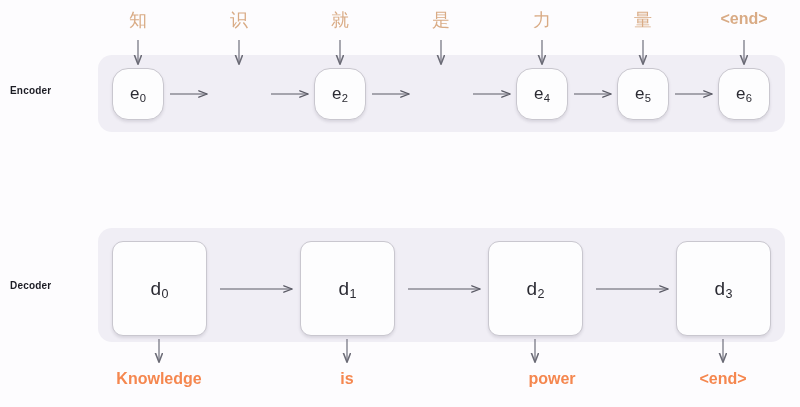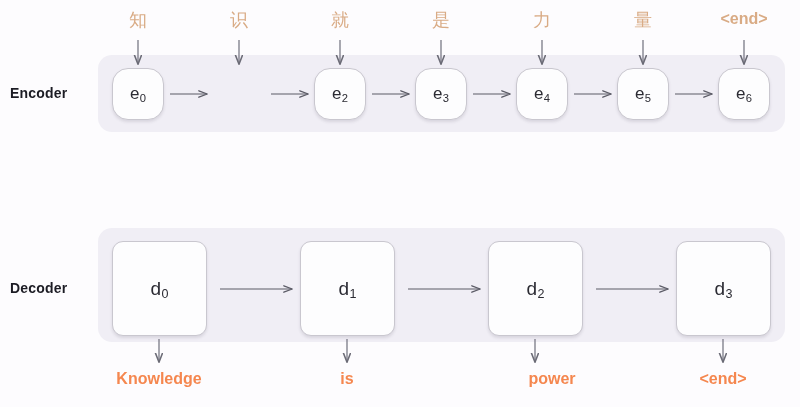--- a/index.html
+++ b/index.html
@@ -16,21 +16,21 @@
   }
   #canvas {
     position: relative;
     width: 800px;
     height: 407px;
   }
 
   
   .row-label {
     position: absolute;
-    font-size: 14px;
+    font-size: 10px;
     font-weight: bold;
     color: #1c1c24;
     letter-spacing: 0.2px;
     white-space: nowrap;
   }
   #encoder-label { left: 10px; top: 85px; }
   #decoder-label { left: 10px; top: 280px; }
 
   
   .band {
@@ -176,23 +176,20 @@
   <div class="token" style="left:497px">力</div>
   <div class="token" style="left:598px">量</div>
   <div class="token latin" style="left:699px">&lt;end&gt;</div>
 
   <div class="cell enc" style="left:112px">
     <span><span>e</span><span class="sub">0</span></span>
   </div>
   <div class="cell enc" style="left:314px">
     <span><span>e</span><span class="sub">2</span></span>
   </div>
-  <div class="cell enc" style="left:415px">
-    <span><span>e</span><span class="sub">3</span></span>
-  </div>
   <div class="cell enc" style="left:516px">
     <span><span>e</span><span class="sub">4</span></span>
   </div>
   <div class="cell enc" style="left:617px">
     <span><span>e</span><span class="sub">5</span></span>
   </div>
   <div class="cell enc" style="left:718px">
     <span><span>e</span><span class="sub">6</span></span>
   </div>
 

